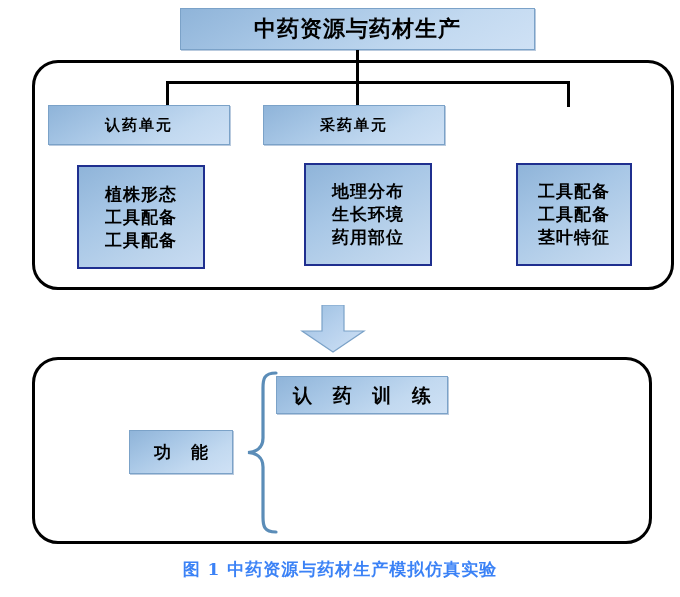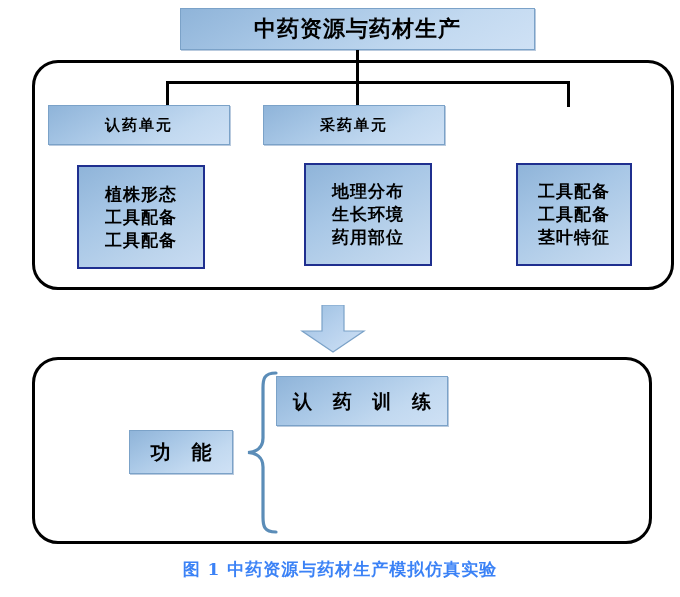--- a/index.html
+++ b/index.html
@@ -72,28 +72,28 @@
   #container-bottom{left:32px;top:357px;width:620px;height:187px;}
 
   
   #flow-arrow{
     position:absolute;left:300px;top:305px;width:66px;height:48px;
   }
 
   
   #function-box{
     left:129px;top:430px;width:104px;height:44px;
-    font-size:20px;letter-spacing:7px;text-indent:7px;
+    font-size:17px;letter-spacing:7px;text-indent:7px;
   }
 
   
   #brace{position:absolute;left:234px;top:370px;width:44px;height:165px;}
 
   
-  .train{height:50px;font-size:19px;left:276px;width:172px;}
+  .train{height:38px;font-size:19px;left:276px;width:172px;}
   #train-0{top:376px;letter-spacing:7px;text-indent:7px;}
   #train-1{top:431px;letter-spacing:7px;text-indent:7px;}
   #train-2{top:487px;letter-spacing:1px;}
 
   
   #caption{
     position:absolute;left:0;top:558px;width:680px;
     text-align:center;font-size:17px;font-weight:bold;color:#3b82f6;
     letter-spacing:1px;
     font-family:"DejaVu Serif","Liberation Serif",serif;

